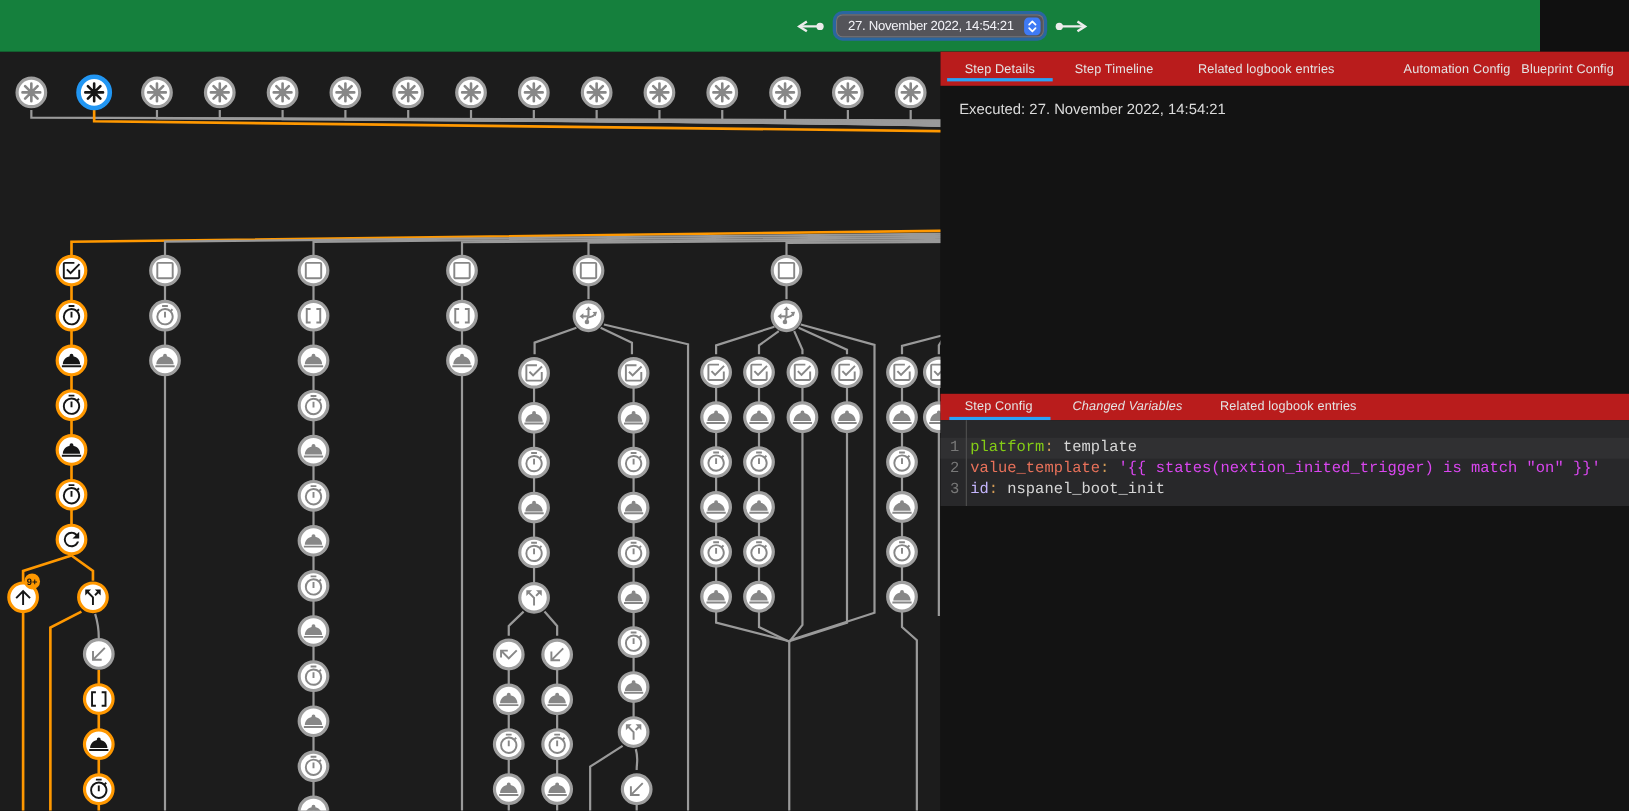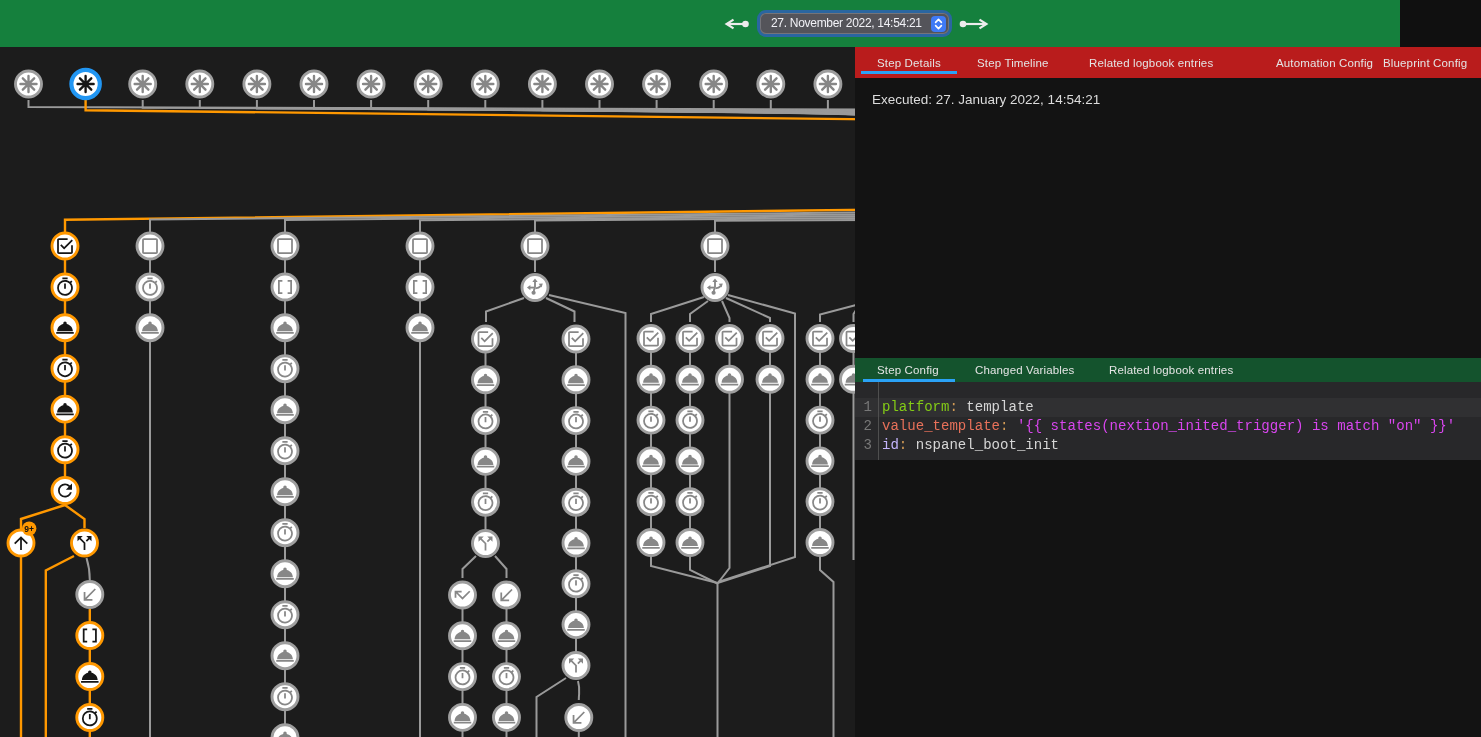--- a/index.html
+++ b/index.html
@@ -351,25 +351,25 @@
 
 <div style="position:absolute;left:855px;top:47px;width:626px;height:690px;background:#131313;font-family:'Liberation Sans',sans-serif;">
  <div style="position:absolute;left:0;top:0;width:100%;height:31px;background:#b91c1c;font-size:11.5px;letter-spacing:0.15px;color:#e4e4e4;">
    <div style="position:absolute;left:22px;top:10px;">Step Details</div>
    <div style="position:absolute;left:122px;top:10px;">Step Timeline</div>
    <div style="position:absolute;left:234px;top:10px;">Related logbook entries</div>
    <div style="position:absolute;left:395px;top:10px;margin-left:26px;">Automation Config</div>
    <div style="position:absolute;left:528px;top:10px;text-align:right;">Blueprint Config</div>
    <div style="position:absolute;left:6px;top:24px;width:96px;height:3px;background:#2ba2f6"></div>
  </div>
- <div style="position:absolute;left:17px;top:44.5px;font-size:13.5px;color:#dcdcdc;">Executed: 27. January 2022, 14:54:21</div>
+ <div style="position:absolute;left:17px;top:44.5px;font-size:13.5px;color:#dcdcdc;">Executed: 27. November 2022, 14:54:21</div>
 
- <div style="position:absolute;left:0;top:310.5px;width:100%;height:24px;background:#14532d;font-size:11.5px;letter-spacing:0.15px;color:#e4e4e4;">
+ <div style="position:absolute;left:0;top:310.5px;width:100%;height:24px;background:#b91c1c;font-size:11.5px;letter-spacing:0.15px;color:#e4e4e4;">
    <div style="position:absolute;left:22px;top:6px;">Step Config</div>
-   <div style="position:absolute;left:120px;top:6px;">Changed Variables</div>
+   <div style="position:absolute;left:120px;top:6px;font-style:italic;">Changed Variables</div>
    <div style="position:absolute;left:254px;top:6px;">Related logbook entries</div>
    <div style="position:absolute;left:7.5px;top:21px;width:92.5px;height:3px;background:#2ba2f6"></div>
  </div>
  <div style="position:absolute;left:0;top:334.5px;width:100%;height:78.5px;background:#28282a;font-family:'Liberation Mono',monospace;font-size:14.05px;line-height:19.3px;">
    <div style="position:absolute;left:0;top:16px;width:100%;height:19.3px;background:#303032;"></div>
    <div style="position:absolute;left:22.5px;top:0;width:1px;height:78px;background:#4f4f4f"></div>
    <div style="position:absolute;left:0;top:16px;width:17px;text-align:right;color:#787878;">1<br>2<br>3</div>
    <div style="position:absolute;left:27px;top:16px;white-space:pre;color:#d6d6d6;"><span style="color:#84cc16">platform</span><span style="color:#d19a55">:</span> template
 <span style="color:#e8715a">value_template</span><span style="color:#d19a55">:</span> <span style="color:#d946ef">'{{ states(nextion_inited_trigger) is match "on" }}'</span>
 <span style="color:#c4b5fd">id</span><span style="color:#d19a55">:</span> nspanel_boot_init</div>

